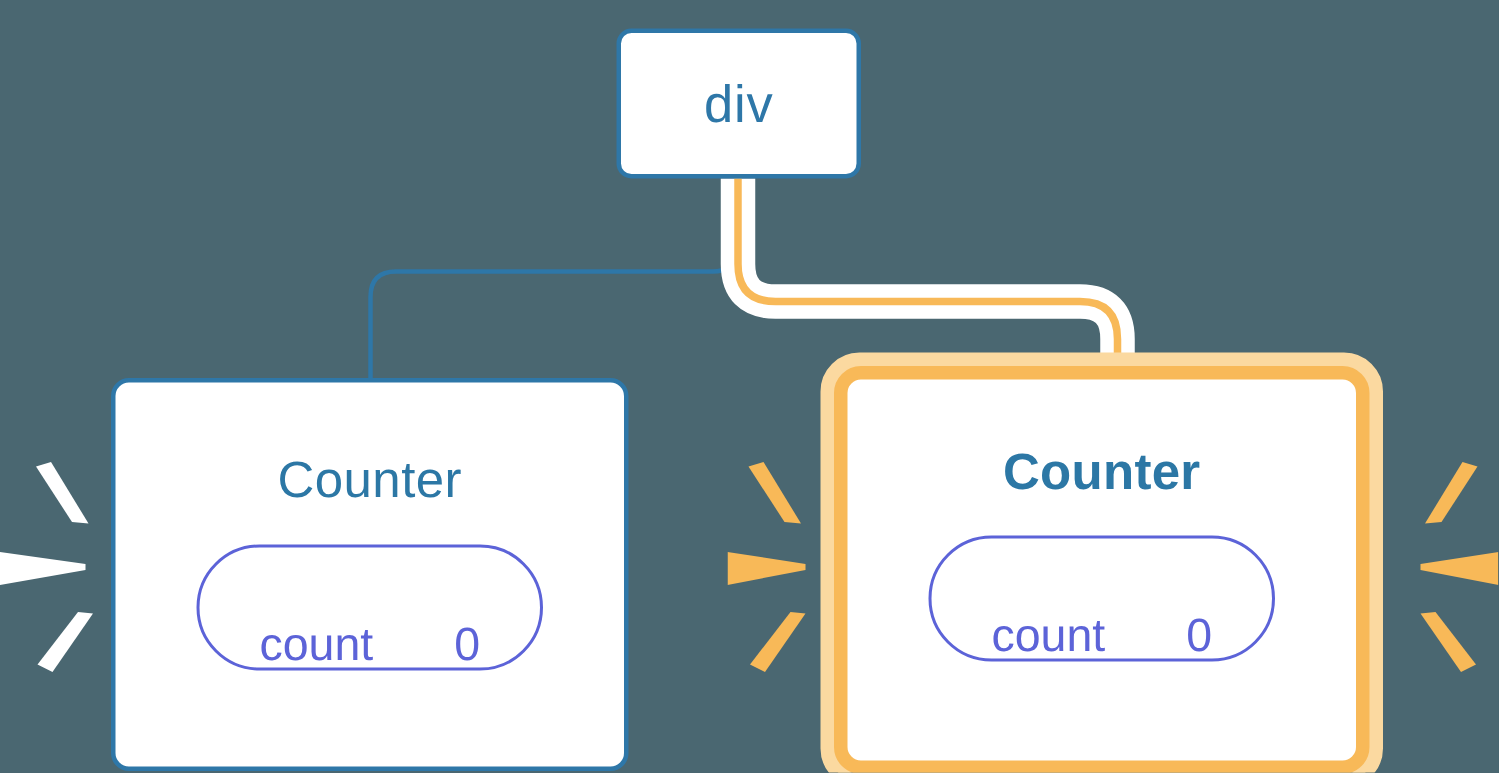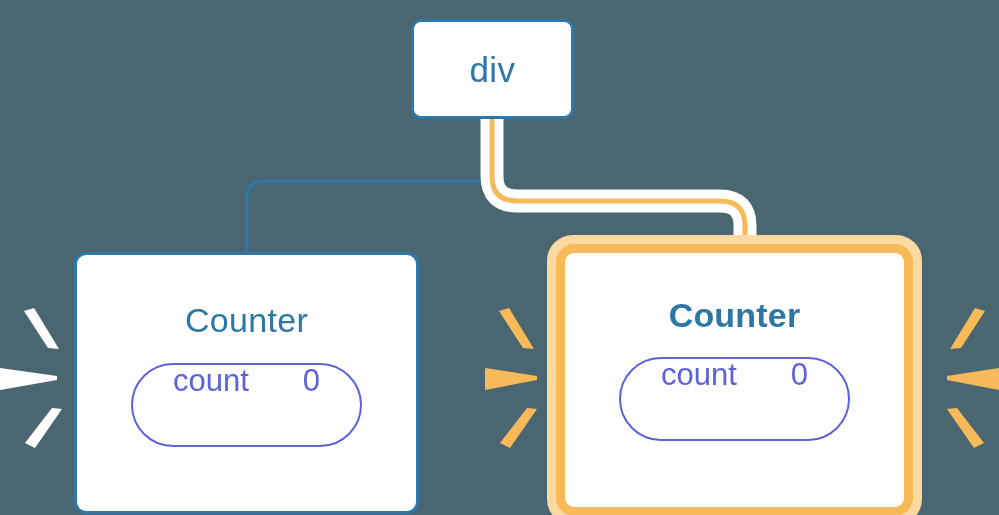--- a/index.html
+++ b/index.html
@@ -105,21 +105,21 @@
     color: #2c77a5;
     font-weight: 700;
     margin-top: 45px;
     line-height: 1;
     letter-spacing: 0.2px;
   }
 
   
   .pill {
     display: flex;
-    align-items: flex-start;
+    align-items: flex-end;
     border: 2px solid #5c63d8;
     border-radius: 999px;
     height: 84px;
     box-sizing: border-box;
     overflow: hidden;
   }
   .pill-left {
     display: flex;
     align-items: center;
     justify-content: center;

